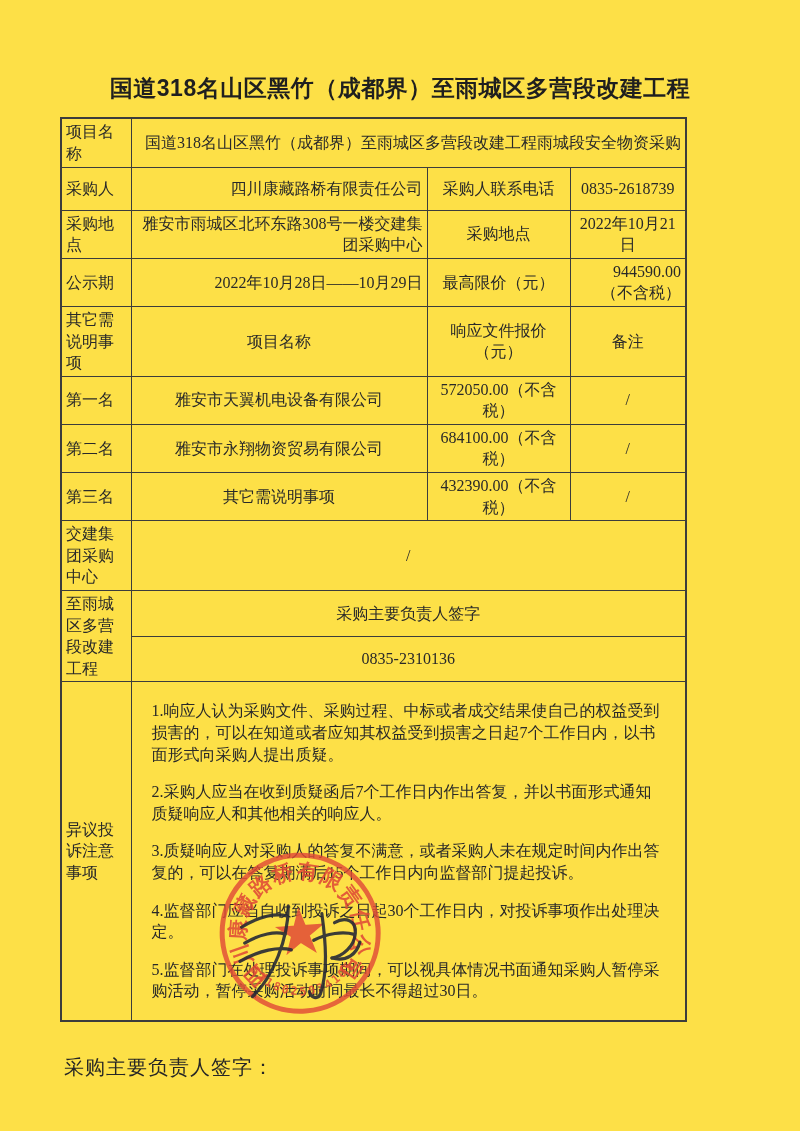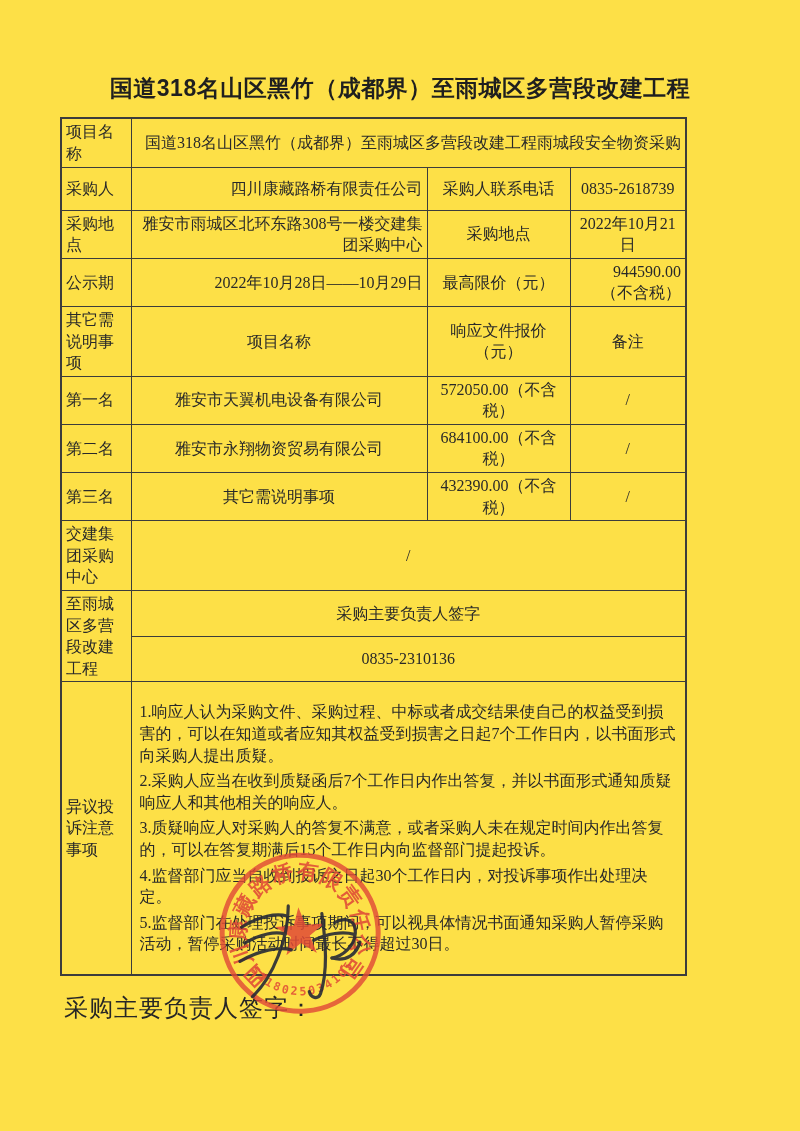--- a/index.html
+++ b/index.html
@@ -42,25 +42,25 @@
     word-break: break-all;
   }
   td.lbl { padding-left: 3px; padding-right: 2px; font-size: 15.5px; }
   td.ctr { text-align: center; }
   td.lft { text-align: right; padding-left: 7px; }
   td.objection-content {
     font-size: 15px;
     line-height: 1.6;
     padding: 10px 9px;
   }
-  .objection-item { margin: 4px; }
+  .objection-item { margin: 16px; }
   .price-two-line div { text-align: right; }
   .sig-row {
-    margin: 16px 0 0 64px;
-    font-size: 24px;
+    margin: 32px 0 0 64px;
+    font-size: 20px;
     color: #262626;
     letter-spacing: 1px;
   }
   .seal-wrap {
     position: absolute;
     left: 203px;
     top: 845px;
     width: 200px;
     height: 200px;
     pointer-events: none;

